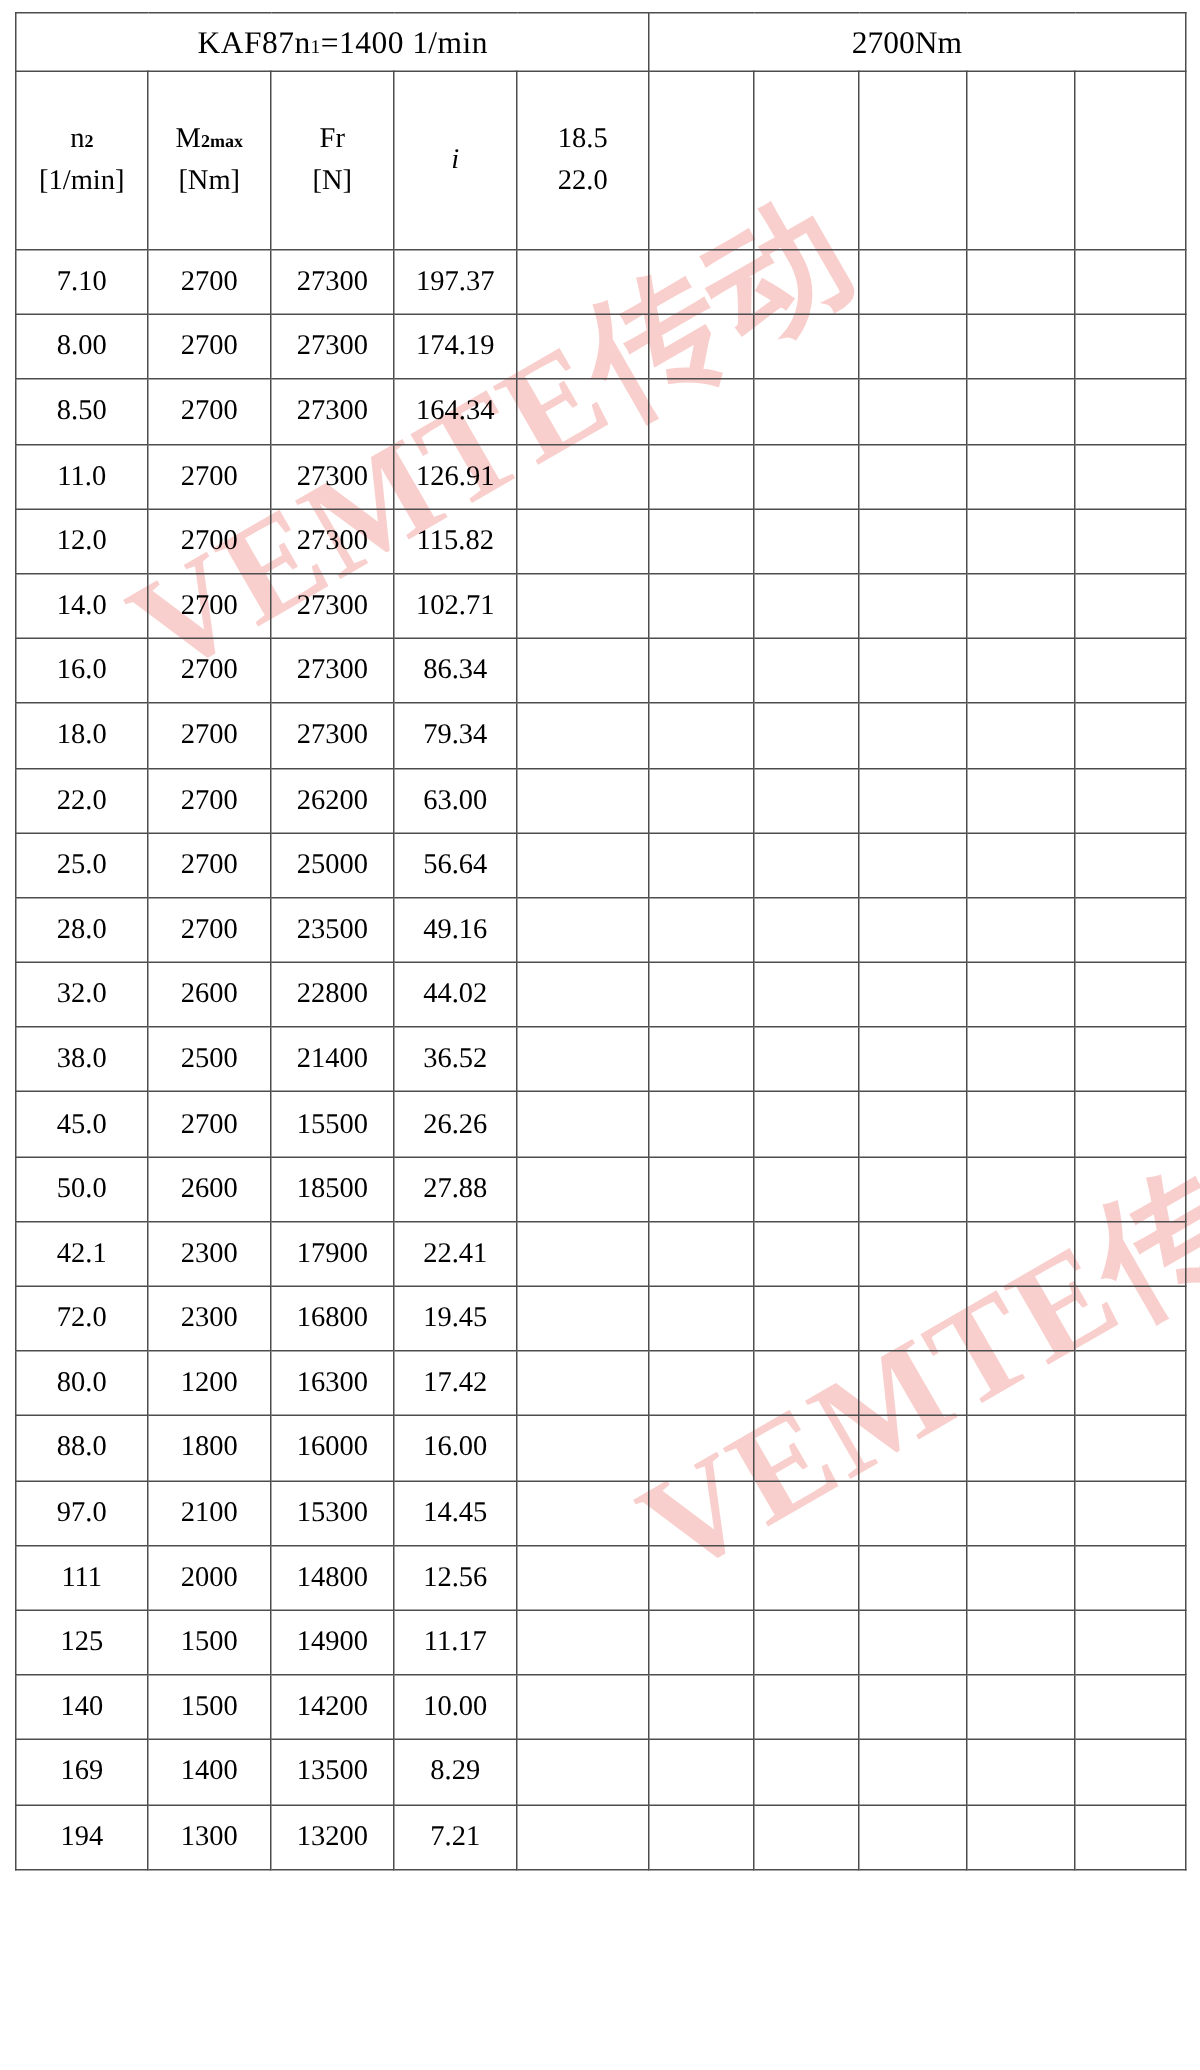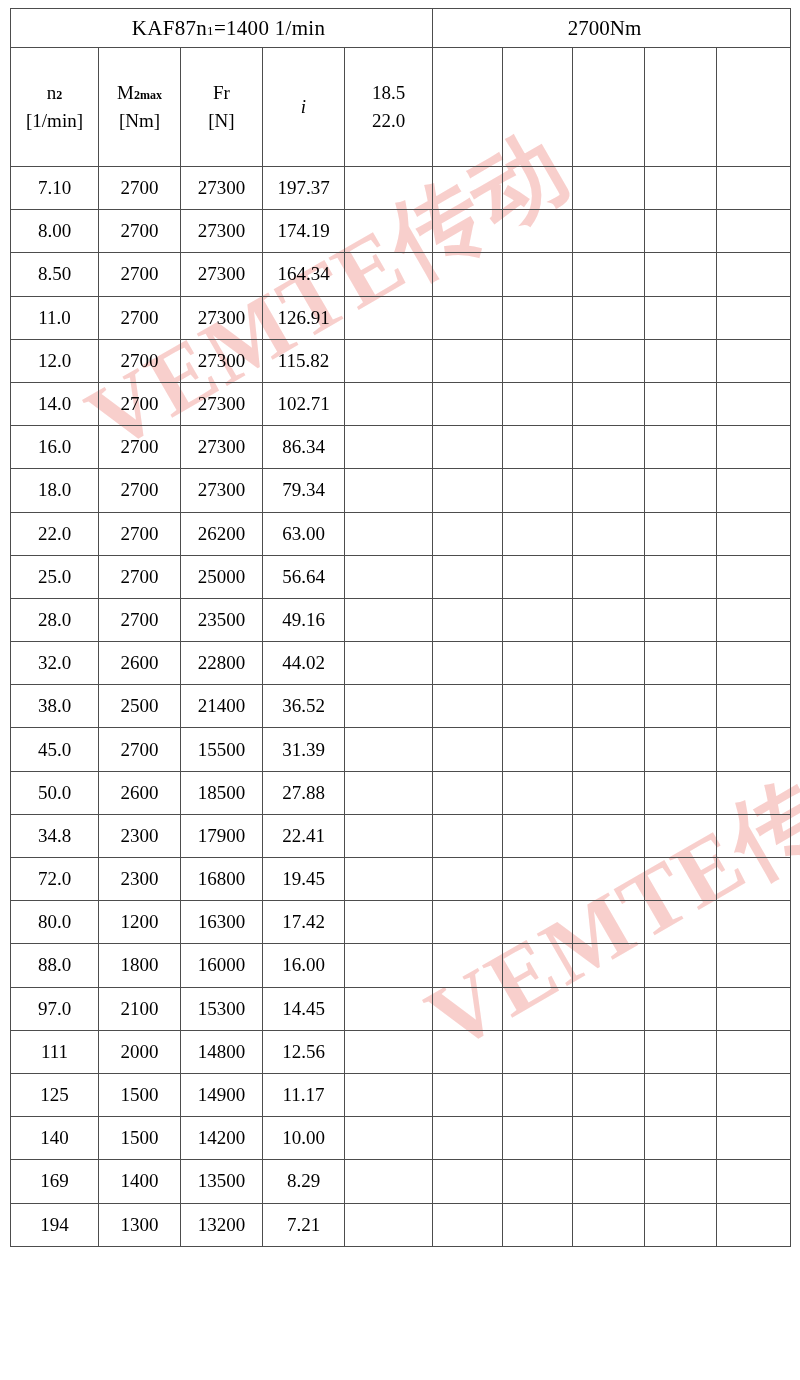--- a/index.html
+++ b/index.html
@@ -330,42 +330,42 @@
           <td></td>
           <td></td>
           <td></td>
           <td></td>
           <td></td>
         </tr>
         <tr>
           <td>45.0</td>
           <td>2700</td>
           <td>15500</td>
-          <td>31.39</td>
+          <td>26.26</td>
           <td class="shaded"></td>
           <td></td>
           <td></td>
           <td></td>
           <td></td>
           <td></td>
         </tr>
         <tr>
           <td>50.0</td>
           <td>2600</td>
           <td>18500</td>
           <td>27.88</td>
           <td class="shaded"></td>
           <td></td>
           <td></td>
           <td></td>
           <td></td>
           <td></td>
         </tr>
         <tr>
-          <td>34.8</td>
+          <td>42.1</td>
           <td>2300</td>
           <td>17900</td>
           <td>22.41</td>
           <td class="shaded"></td>
           <td></td>
           <td></td>
           <td></td>
           <td></td>
           <td></td>
         </tr>

